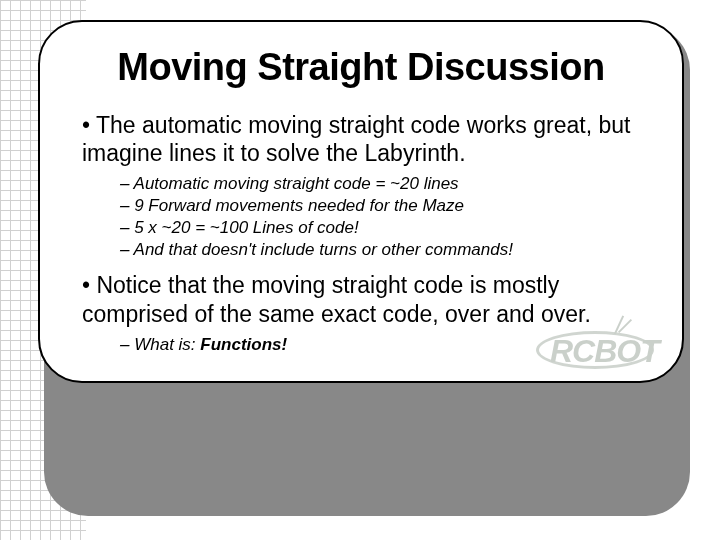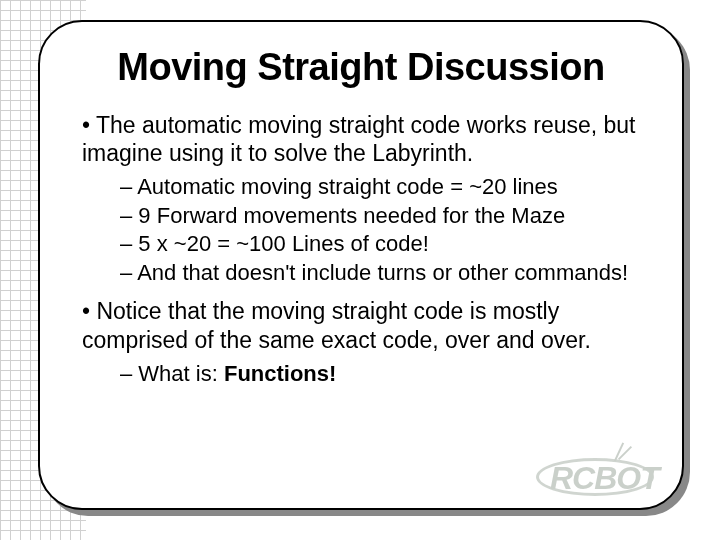--- a/index.html
+++ b/index.html
@@ -24,38 +24,38 @@
   .shadow {
     position: absolute;
     left: 44px; top: 26px;
     width: 646px; height: 490px;
     background: #888;
     border-radius: 44px;
   }
   .card {
     position: absolute;
     left: 38px; top: 20px;
-    width: 646px; height: 490px;
+    width: 646px; height: 363px;
     background: #fff;
     border: 2px solid #000;
     border-radius: 44px;
     padding: 24px 36px 20px 36px;
   }
   .title {
     font-size: 38px;
     font-weight: bold;
     text-align: center;
     margin-bottom: 22px;
     letter-spacing: -0.5px;
   }
   .body { font-size: 23px; color: #000; line-height: 1.22; }
   ul.top { list-style: none; padding-left: 6px; }
   ul.top > li { margin-bottom: 6px; }
   ul.top > li::before { content: "• "; }
-  ul.sub { list-style: none; padding-left: 38px; font-size: 22px; margin: 6px 0 10px 0; line-height: 1.3; }
+  ul.sub { list-style: none; padding-left: 38px; font-size: 17px; margin: 6px 0 10px 0; line-height: 1.3; font-style: italic; }
   ul.sub > li::before { content: "–  "; }
   .bold { font-weight: bold; text-align: center; }
   .logo {
     position: absolute;
     right: 26px; bottom: 10px;
     width: 120px; height: 58px;
     opacity: 0.35;
   }
   .logo .oval {
     position: absolute;
@@ -90,21 +90,21 @@
 </style>
 </head>
 <body>
 
 <div class="grid-bg"></div>
 <div class="shadow"></div>
 <div class="card">
   <div class="title">Moving Straight Discussion</div>
   <div class="body">
     <ul class="top">
-      <li><span>The automatic moving straight code works reuse, but imagine using it to solve the Labyrinth.</span>
+      <li><span>The automatic moving straight code works great, but imagine lines it to solve the Labyrinth.</span>
         <ul class="sub">
           <li>Automatic moving straight code = ~20 lines</li>
           <li>9 Forward movements needed for the Maze</li>
           <li>5 x ~20 = ~100 Lines of code!</li>
           <li>And that doesn't include turns or other commands!</li>
         </ul>
       </li>
       <li><span>Notice that the moving straight code is mostly comprised of the same exact code, over and over.</span>
         <ul class="sub">
           <li><span>What is: </span><span class="bold">Functions!</span></li>

